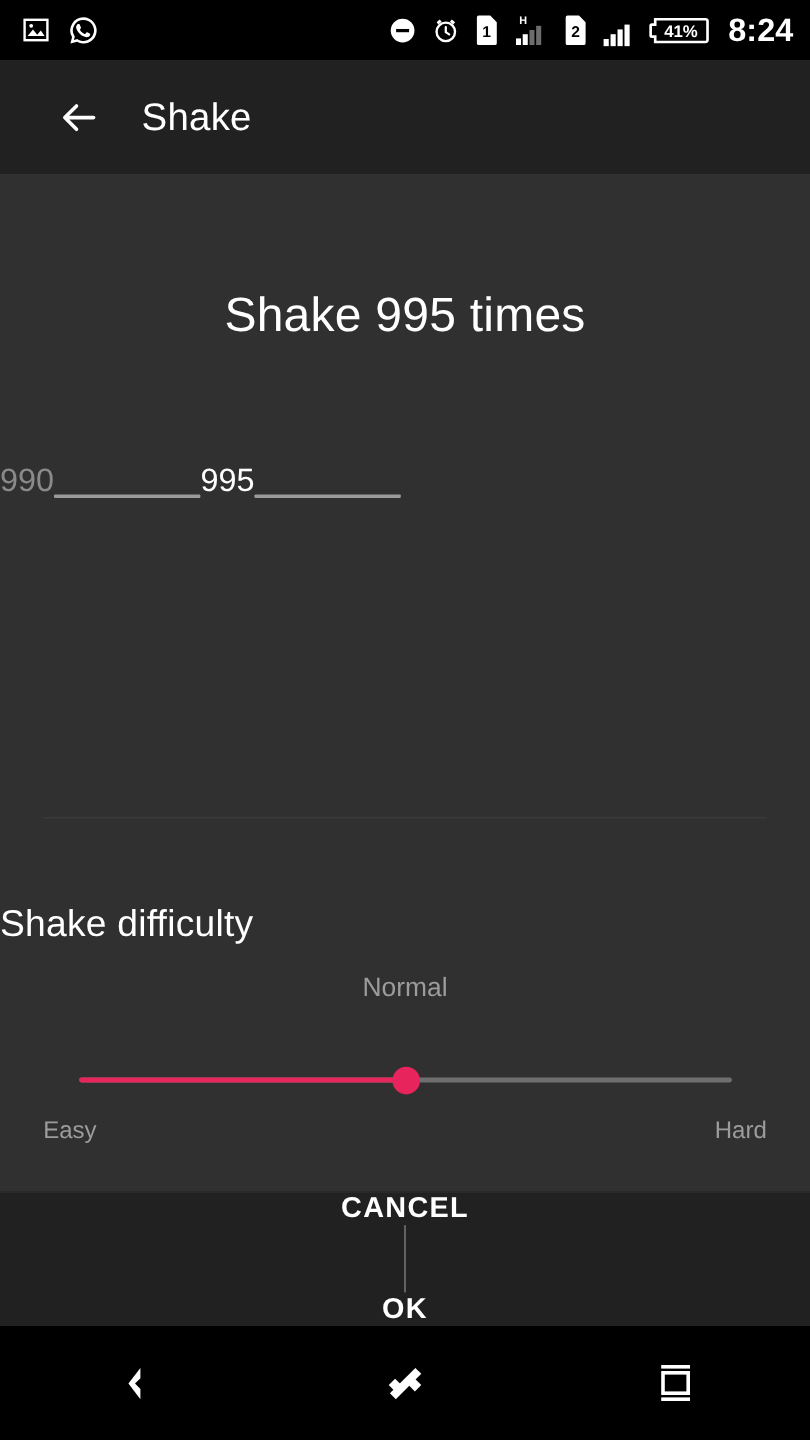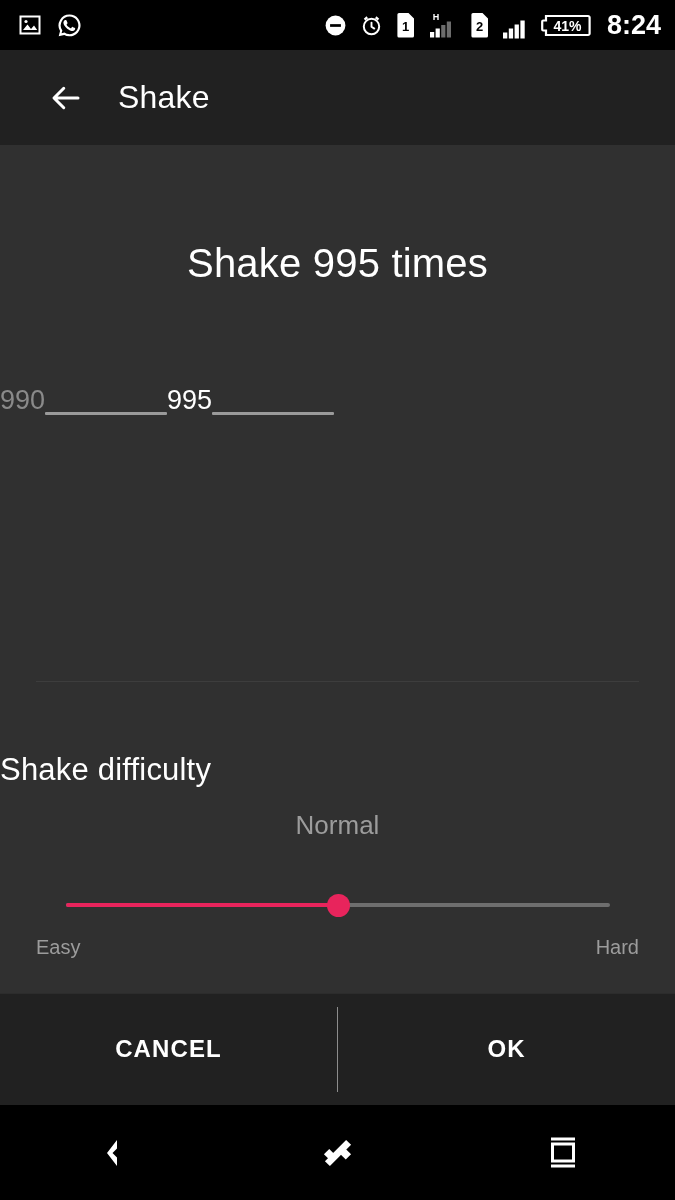--- a/index.html
+++ b/index.html
@@ -68,21 +68,21 @@
     background:#3d3d3d;
   }
 
   
   .difficulty{ position:absolute; top:607px; left:0; width:675px; }
   .diff-title{
     text-align:left; color:#fff; font-size:31px; font-weight:normal;
     letter-spacing:.2px;
   }
   .diff-value{
-    text-align:center; color:#9c9c9c; font-size:26px; margin-top:22px;
+    text-align:center; color:#9c9c9c; font-size:22px; margin-top:22px;
   }
 
   
   .slider-wrap{
     position:relative; margin-top:47px; height:34px;
     margin-left:66px; margin-right:65px;
   }
   .track-bg{
     position:absolute; top:15px; left:0; right:0; height:4px;
     background:#6e6e6e; border-radius:2px;
@@ -96,21 +96,21 @@
     margin-left:-11.5px; border-radius:50%; background:#E8245C;
   }
   .slider-labels{
     display:flex; justify-content:space-between;
     margin:14px 36px 0 36px; color:#9c9c9c; font-size:20px;
   }
 
   
   .buttonbar{
     position:absolute; top:993px; left:0; width:675px; height:112px;
-    background:#212121; display:flex; align-items:center;
+    background:#212121; display:flex; align-items:center;flex-direction:column;
   }
   .bar-topline{
     position:absolute; top:0; left:0; width:675px; height:1px; background:#2c2c2c;
   }
   .bar-btn{
     flex:1; text-align:center; color:#fff; font-size:24px;
     font-weight:bold; letter-spacing:1.1px;
   }
   .bar-divider{
     width:1px; height:85px; background:#8d8d8d;

